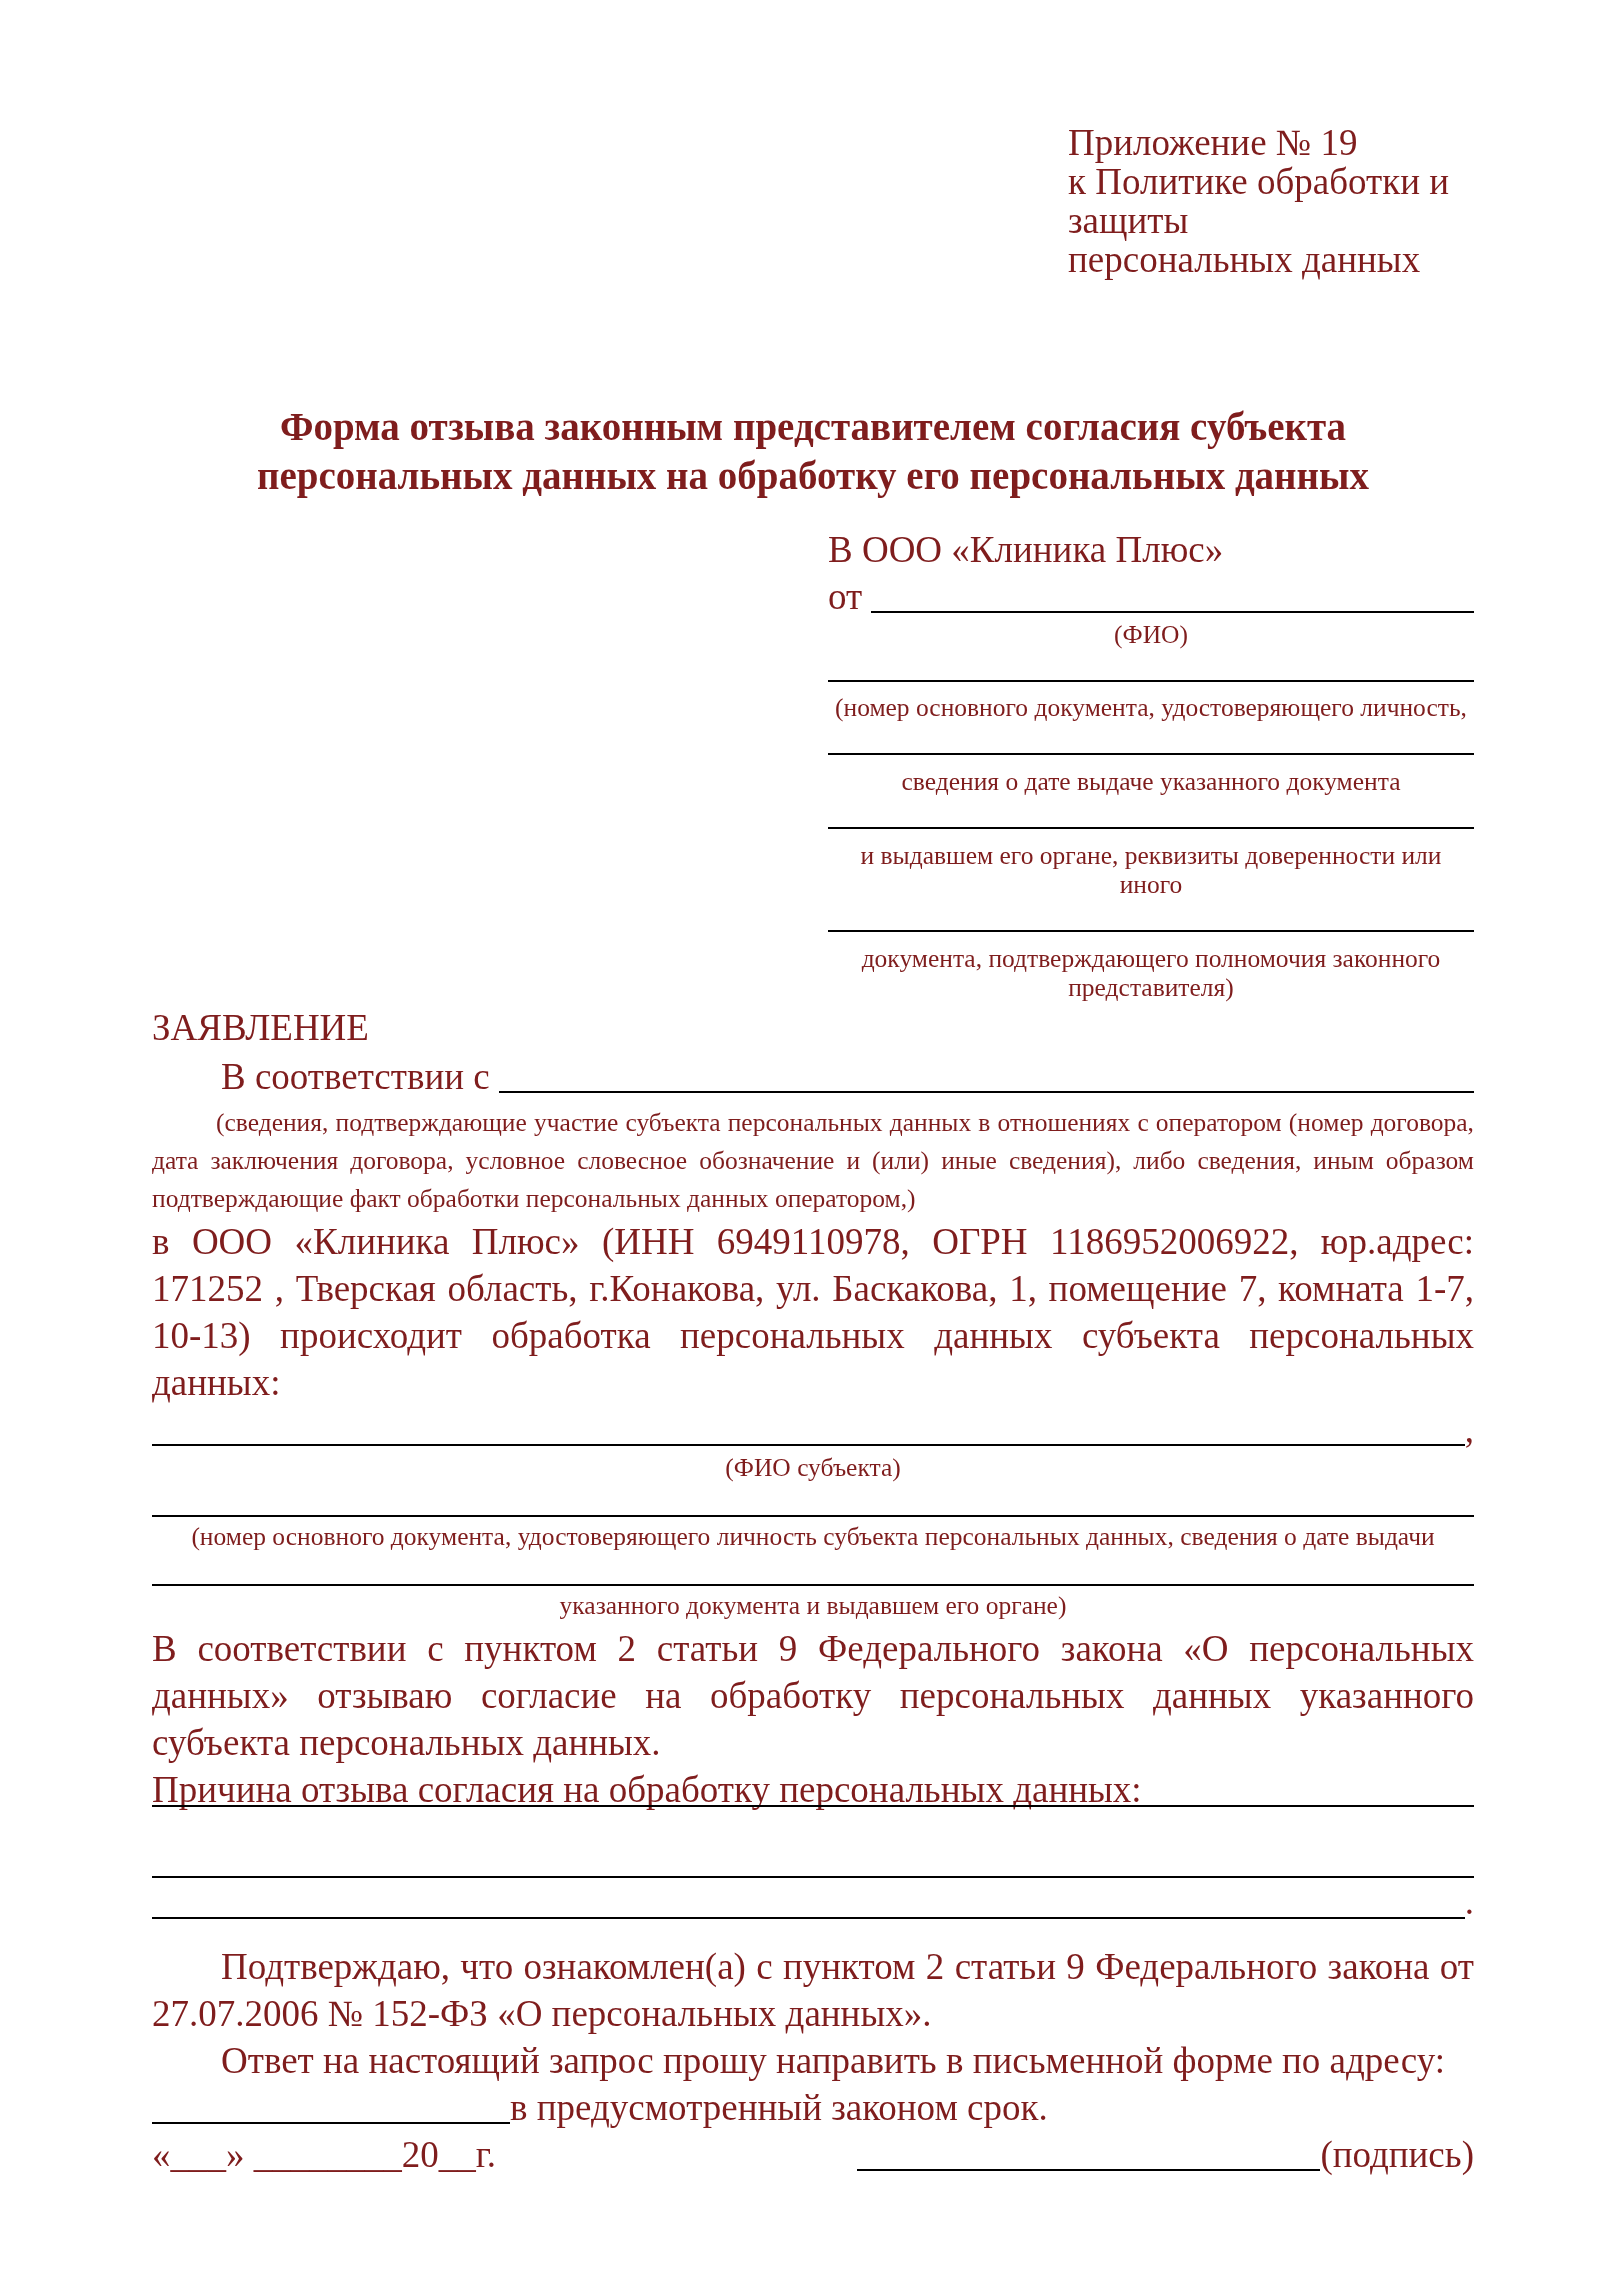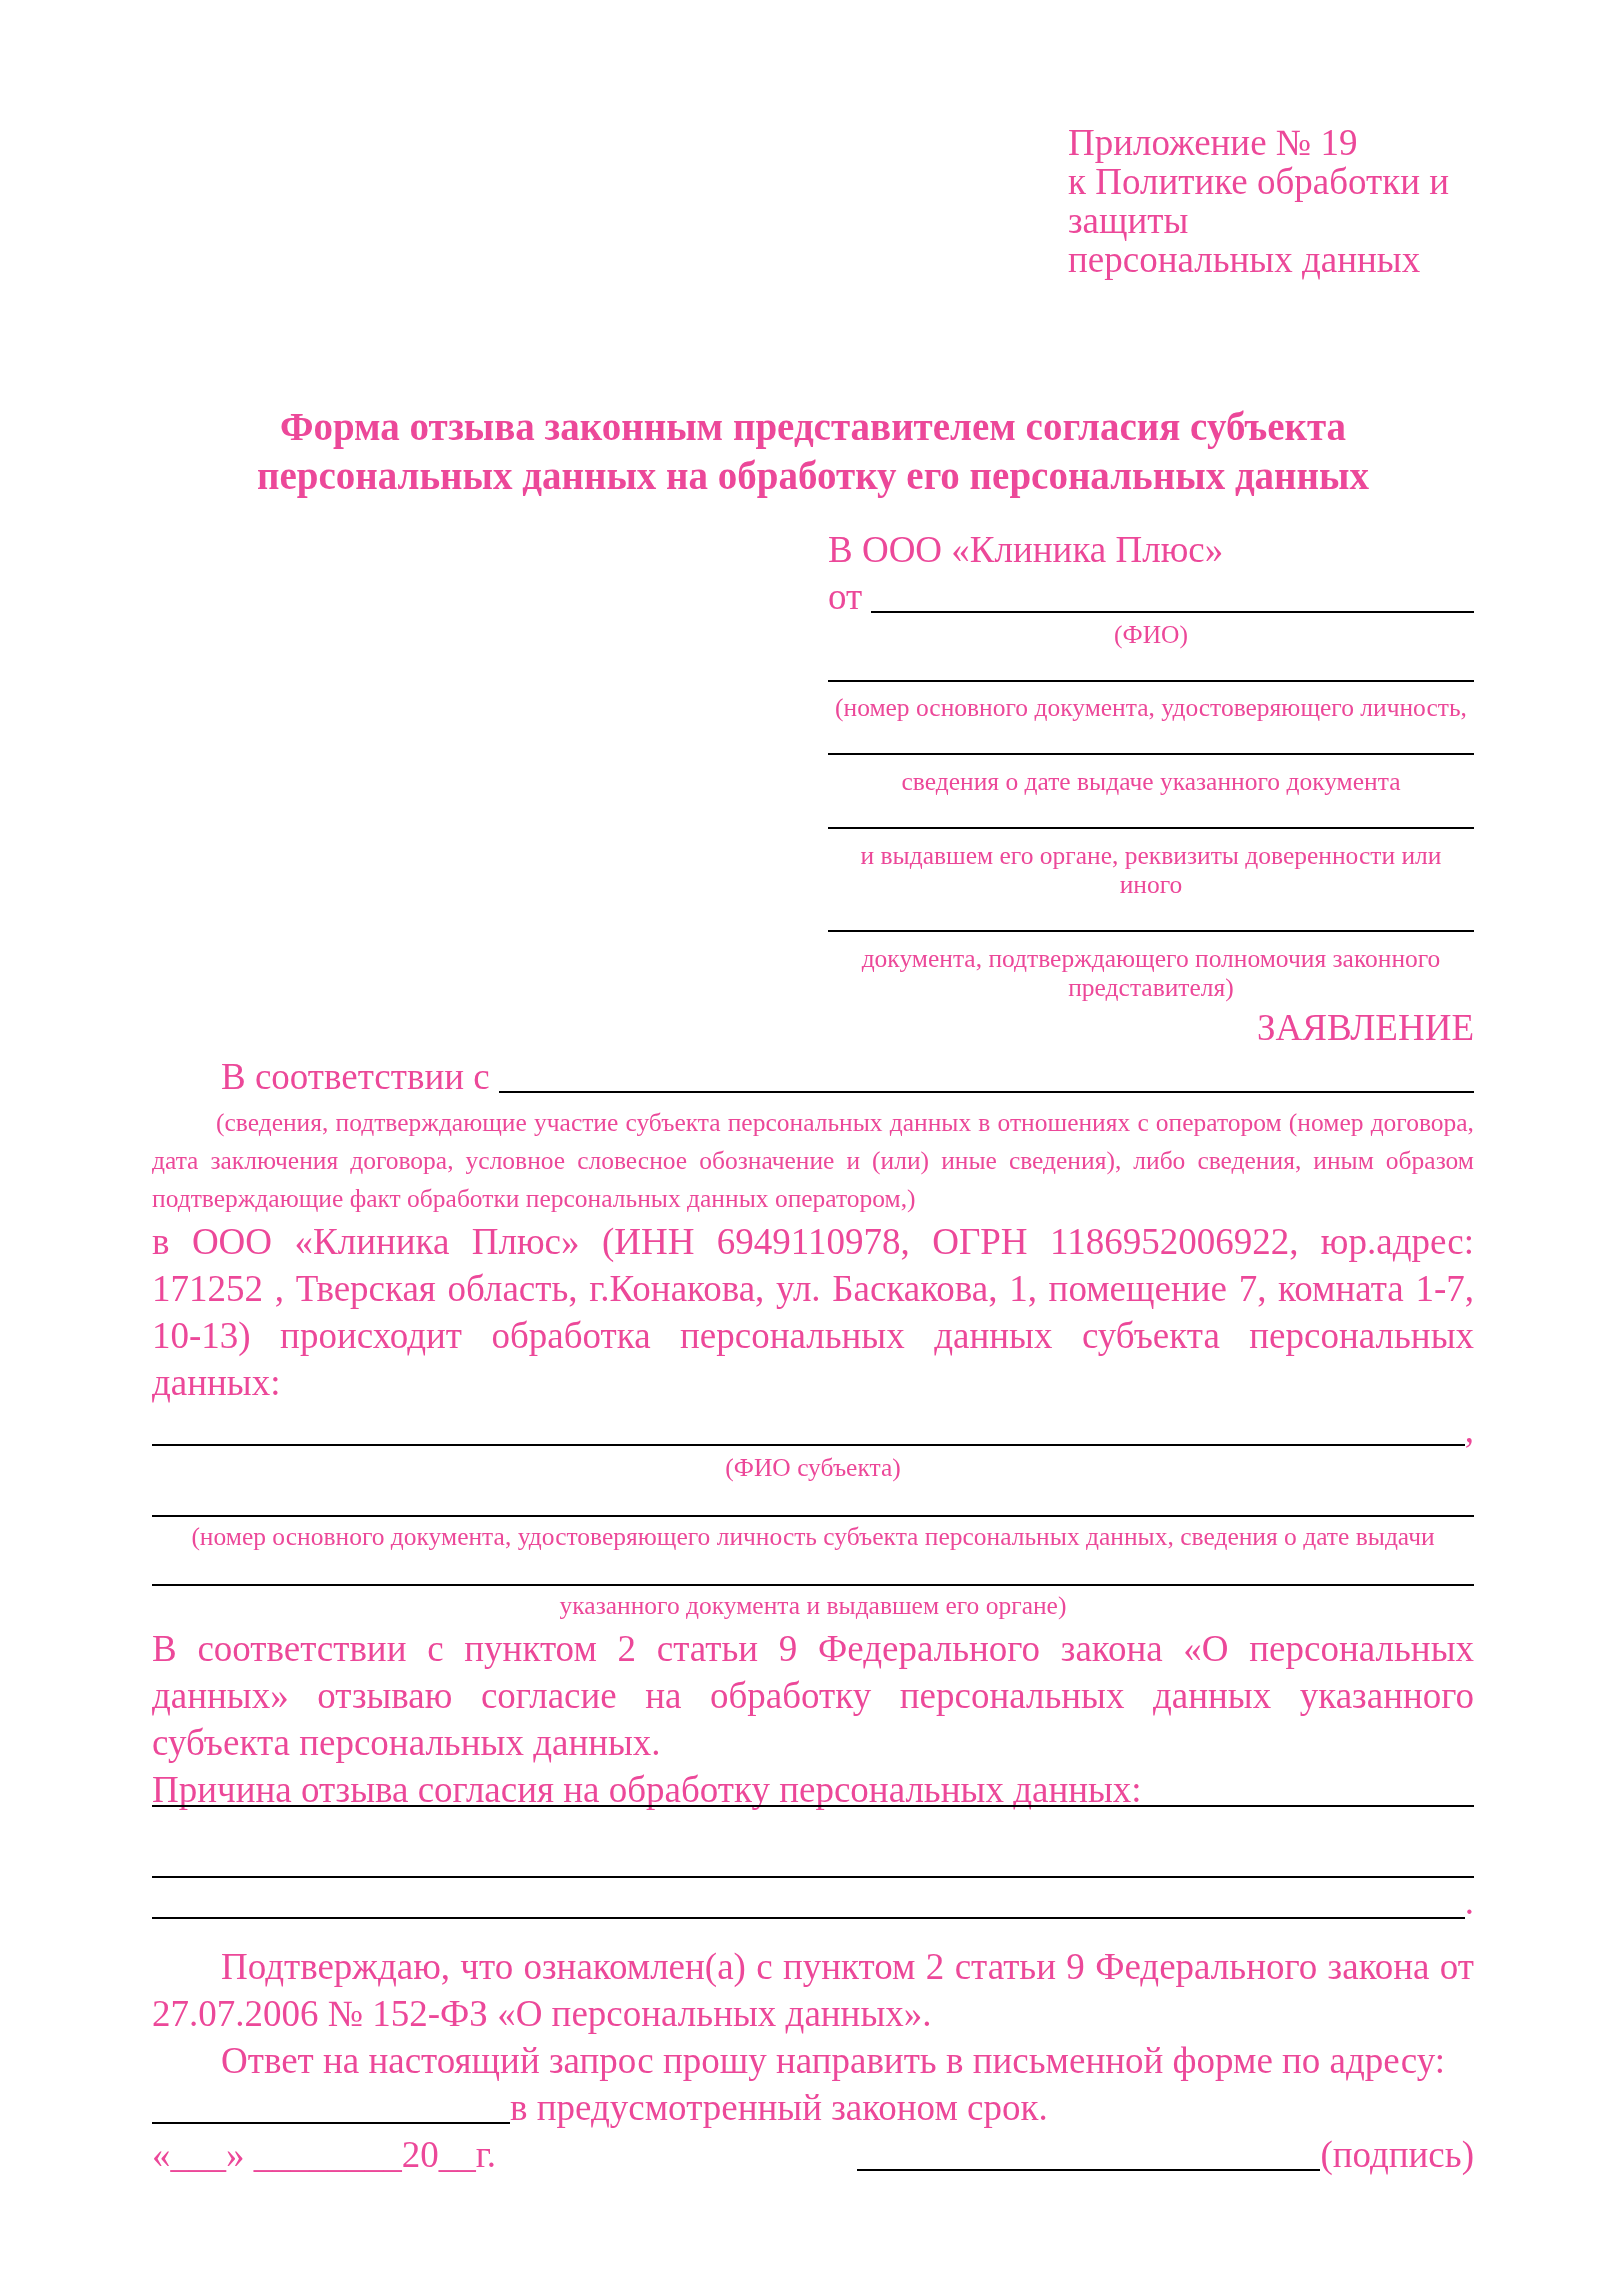--- a/index.html
+++ b/index.html
@@ -1,21 +1,21 @@
 <!DOCTYPE html>
 <html lang="ru"><head>
 <meta charset="utf-8">
 <style>
   html,body{margin:0;padding:0;background:#888;}
   .page{
     position:relative;
     width:1621px;height:2293px;
     margin:0 auto;
     background:#ffffff;
-    color:#ec4899;
+    color:#7f1d1d;
     font-family:"Liberation Serif","DejaVu Serif",serif;
     font-size:37px;line-height:47px;
     box-sizing:border-box;
     padding:123px 147px 363px 152px;
     display:flex;flex-direction:column;
     overflow:hidden;
   }
   .hdr{margin-left:916px;line-height:39px;}
   .title{
     margin-top:123px;
@@ -23,21 +23,21 @@
     font-size:39px;line-height:49px;
   }
   .addr{margin-left:676px;margin-top:25.5px;}
   .addr-org{line-height:47px;}
   .from-row{display:flex;line-height:47px;}
   .from-row .lbl{white-space:pre;}
   .fill{flex:1;position:relative;}
   .fill::after{content:"";position:absolute;left:0;right:0;bottom:6.9px;border-bottom:2.9px solid #000;}
   .cap{font-size:25.5px;line-height:29px;text-align:center;}
   .a-group{border-top:2.9px solid #000;margin-top:31px;padding-top:11.8px;}
-  .stmt-head{text-align:right;margin-top:2px;}
+  .stmt-head{text-align:left;margin-top:2px;}
   .intro-row{display:flex;margin-top:2px;}
   .sp70{display:inline-block;width:69px;}
   .footnote{font-size:25.5px;line-height:38px;text-align:justify;text-indent:64px;margin-top:3.9px;}
   .para{text-align:justify;}
   .para.ind{text-indent:69px;}
   .rule-row{display:flex;margin-top:0;}
   .rule-row .tail{white-space:pre;}
   .s-group{border-top:2.9px solid #000;margin-top:33px;padding-top:5px;}
   .reason-row{display:flex;flex-direction:column;}
   .gap-rule{border-bottom:2.9px solid #000;}

